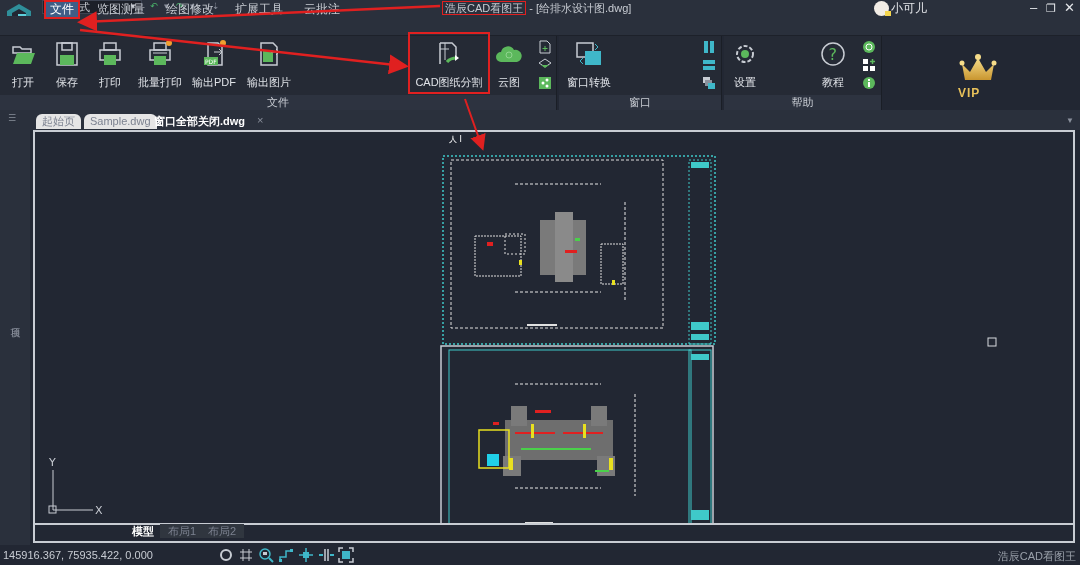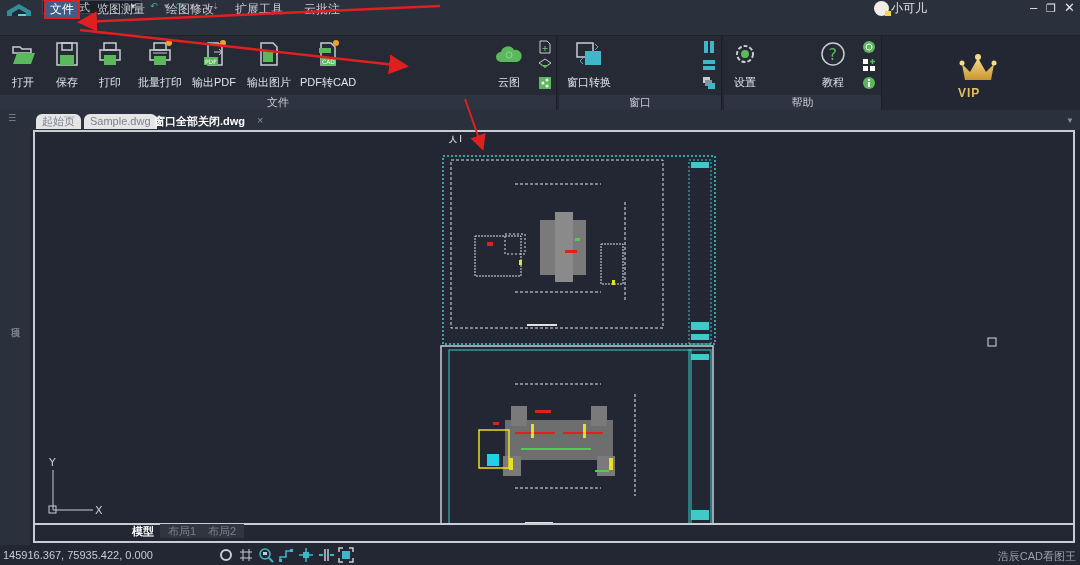--- a/index.html
+++ b/index.html
@@ -82,20 +82,23 @@
   <div class="mode-select">
     <span>编辑模式</span>
     <span class="caret">▼</span>
   </div>
   <span class="qa" style="left:150px">↶</span>
   <span class="qa gray" style="left:164px">▾</span>
   <span class="qa" style="left:176px">↷</span>
   <span class="qa gray" style="left:190px">▾</span>
   <span class="qa gray" style="left:212px">⇣</span>
 
+  <div class="title-text">
+    <span class="title-app">浩辰CAD看图王</span><span> - [给排水设计图.dwg]</span>
+  </div>
   <div class="user">
     <span class="avatar"></span>
     <span>小可儿</span>
   </div>
   <span class="win-ctrl" style="left:1030px">–</span>
   <span class="win-ctrl" style="left:1046px;font-size:11px;top:2px">❐</span>
   <span class="win-ctrl" style="left:1064px">✕</span>
   <span class="win-ctrl2" style="left:1034px">–</span>
   <span class="win-ctrl2" style="left:1049px">▫</span>
   <span class="win-ctrl2" style="left:1066px">✕</span>
@@ -156,29 +159,30 @@
         <div class="lbl">输出PDF</div>
       </div>
       <div class="rb" style="left:242px">
         <svg class="ic" viewBox="0 0 28 28">
             <path d="M6 3h12l4 4v18H6z" fill="none" stroke="#c8ccd3" stroke-width="1.5"></path>
             <rect x="8" y="10" width="10" height="12" fill="#5cb85c"></rect>
             <path d="M16 12h8m-3-3l3 3-3 3" stroke="#c8ccd3" fill="none"></path>
           </svg>
         <div class="lbl">输出图片</div>
       </div>
-      <div class="rb" style="left:300px">
-        <svg class="ic" viewBox="0 0 28 28">
-            <path d="M8 3h10l4 4v18H8z" fill="none" stroke="#c8ccd3" stroke-width="1.5"></path>
-            <rect x="6" y="8" width="12" height="5" fill="#5cb85c"></rect>
-            <rect x="8" y="17" width="14" height="8" fill="#5cb85c"></rect>
-            <text x="9" y="24" font-size="6" fill="#fff" font-family="DejaVu Sans, sans-serif">CAD</text>
-            <circle cx="23" cy="3" r="3" fill="#f0a030"></circle>
-          </svg>
-        <div class="lbl">PDF转CAD</div>
+      <div class="rb highlight" style="left:410px;width:78px;height:58px;top:-2px;padding-top:6px">
+        <svg class="ic" viewBox="0 0 28 28">
+            <path d="M5 3h12l4 4v12" fill="none" stroke="#c8ccd3" stroke-width="1.5"></path>
+            <line x1="5" y1="3" x2="5" y2="24" stroke="#c8ccd3" stroke-width="1.5"></line>
+            <line x1="5" y1="9" x2="14" y2="9" stroke="#c8ccd3"></line>
+            <line x1="10" y1="3" x2="10" y2="20" stroke="#c8ccd3"></line>
+            <path d="M12 22c3-4 7-4 10-4" stroke="#5cb85c" stroke-width="3" fill="none"></path>
+            <path d="M20 15l4 3-4 3z" fill="#fff"></path>
+          </svg>
+        <div class="lbl">CAD图纸分割</div>
       </div>
       <div class="rb" style="left:482px">
         <svg class="ic" viewBox="0 0 28 28">
             <path d="M6 22a5 5 0 0 1 0-10 7 7 0 0 1 13-2 6 6 0 0 1 3 12z" fill="#5cb85c"></path>
             <circle cx="14" cy="15" r="3" fill="none" stroke="#8fd48f"></circle>
           </svg>
         <div class="lbl">云图</div>
       </div>
       <svg class="small-ic" style="left:538px;top:4px" viewBox="0 0 14 14">
           <path d="M2 1h7l3 3v9H2z" fill="none" stroke="#c8ccd3"></path>

